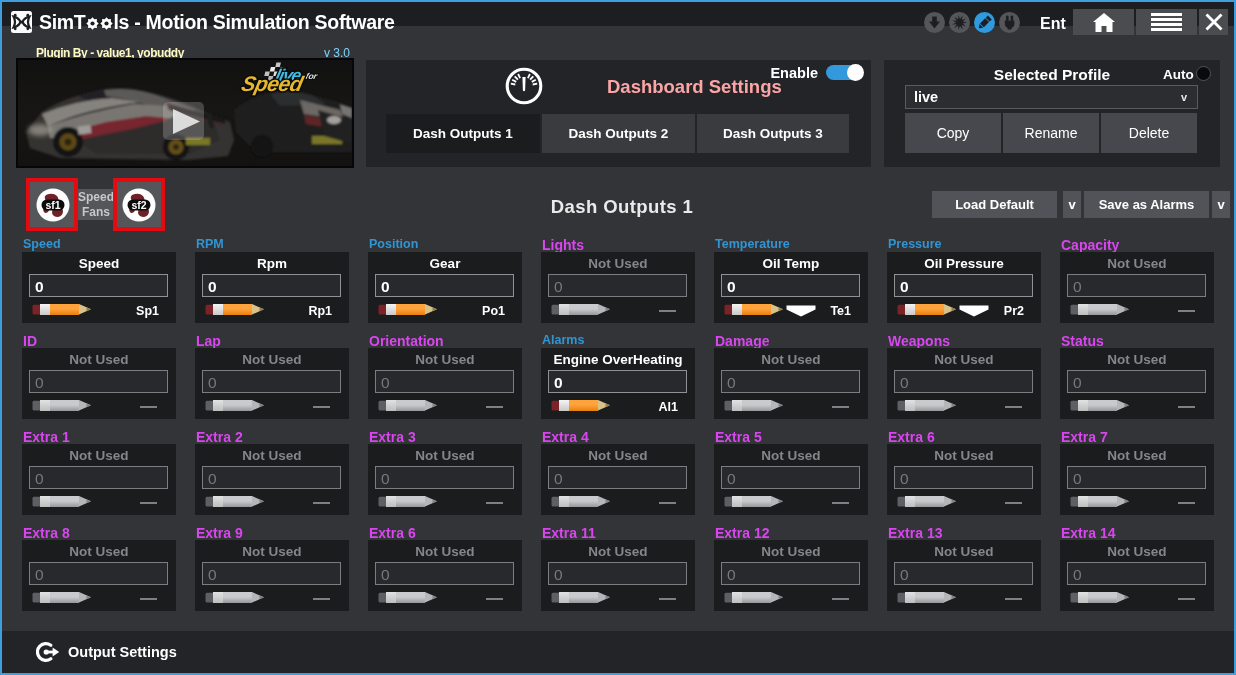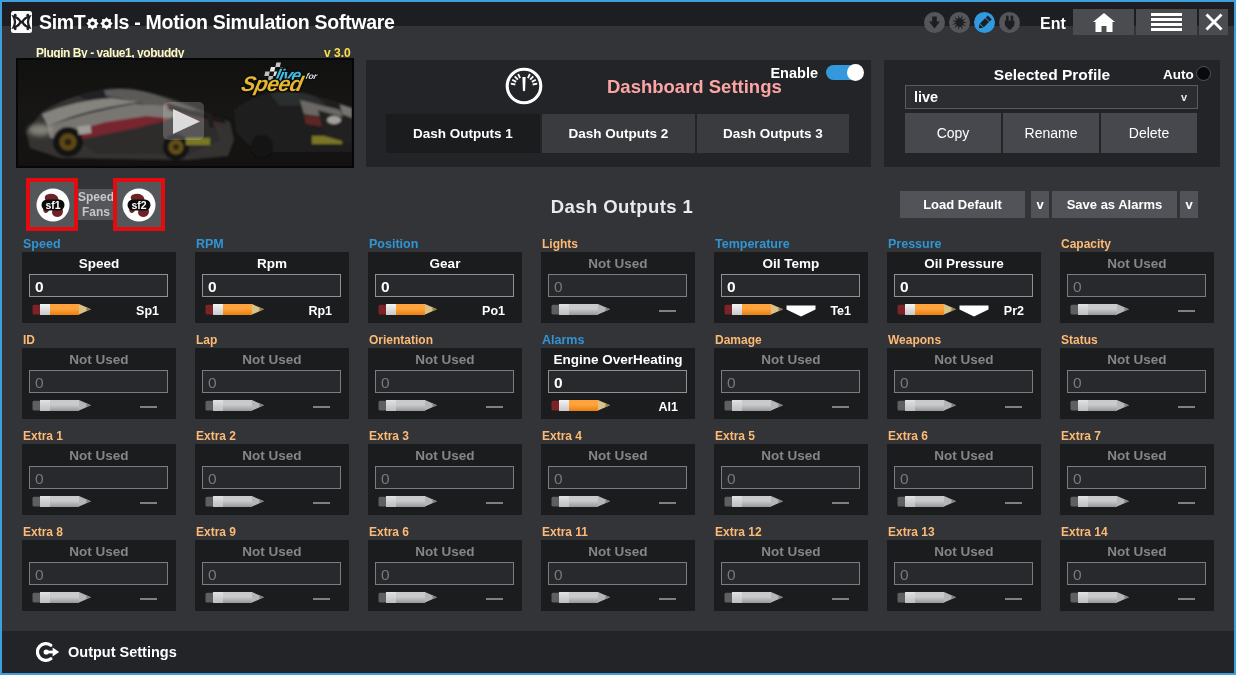--- a/index.html
+++ b/index.html
@@ -8,21 +8,21 @@
 
 #titlebar { position:absolute; left:2px; top:2px; right:2px; height:24px; background:#1d1e21; }
 #logo { position:absolute; left:9px; top:9px; }
 #title { position:absolute; left:37px; top:9px; font-size:19.5px; font-weight:bold; color:#fff; letter-spacing:-0.3px; white-space:nowrap; }
 #title svg { vertical-align:-1px; margin:0 0.5px; }
 .cico { position:absolute; top:10px; }
 #ent { position:absolute; left:1038px; top:13px; font-size:16px; font-weight:bold; color:#fff; }
 .tbtn { position:absolute; top:7px; height:26px; background:#4a4c50; display:flex; align-items:center; justify-content:center; }
 
 #pluginby { position:absolute; left:36px; top:46px; font-size:12px; letter-spacing:-0.45px; font-weight:bold; color:#fef9c3; }
-#ver { position:absolute; left:324px; top:46px; font-size:12px; font-weight:bold; color:#fde047; }
+#ver { position:absolute; left:324px; top:46px; font-size:12px; font-weight:normal; color:#7dd3fc; }
 #thumb { position:absolute; left:16px; top:58px; width:338px; height:110px; background:#161615; border:2px solid #060606; }
 
 #sfbar { position:absolute; left:33px; top:189px; width:118px; height:31px; background:#54565a; }
 #sftext { position:absolute; left:61px; top:190px; width:70px; height:31px; font-size:12px; font-weight:bold; color:#c6c7c9; text-align:center; line-height:15px; }
 .sfbtn { position:absolute; width:47px; height:47px; background:#54565a; display:flex; align-items:center; justify-content:center; }
 .sfframe { position:absolute; width:52px; height:53px; border:4.5px solid #e40b10; }
 
 #dashpanel { position:absolute; left:366px; top:60px; width:505px; height:107px; background:#232428; }
 #gauge { position:absolute; left:504px; top:66px; }
 #dashtitle { position:absolute; left:559px; top:76px; font-size:18.5px; font-weight:bold; color:#fca5a5;margin-left:48px; }
@@ -34,24 +34,24 @@
 #propanel { position:absolute; left:884px; top:60px; width:336px; height:107px; background:#232428; }
 #protitle { position:absolute; left:920px; top:66px; width:264px; text-align:center; font-size:15.5px; font-weight:bold; color:#fff; }
 #autolab { position:absolute; left:1163px; top:67px; font-size:13.5px; font-weight:bold; color:#fff; }
 #autocirc { position:absolute; left:1196px; top:66px; width:15px; height:15px; border-radius:50%; background:#0a0a0c; border:1.5px solid #515358; }
 #dropdown { position:absolute; left:905px; top:85px; width:293px; height:24px; background:#2c2d30; border:1.5px solid #595b5f; }
 #dropdown .txt { position:absolute; left:8px; top:3px; font-size:14.5px; font-weight:bold; color:#fff; }
 #dropdown .v { position:absolute; right:10px; top:5px; font-size:11px; font-weight:bold; color:#e8e8e8; }
 .pbtn { position:absolute; top:113px; width:96px; height:40px; background:#46484d; display:flex; align-items:center; justify-content:center; font-size:14px; font-weight:normal; color:#fff; }
 
 #secheading { position:absolute; left:484px; top:196px; width:276px; text-align:center; font-size:18.5px; letter-spacing:0.4px; font-weight:bold; color:#eaeaea; }
-.lbtn { position:absolute; top:191px; height:27px; background:#515359; display:flex; align-items:center; justify-content:center; font-size:13px; font-weight:bold; color:#fff; }
+.lbtn { position:absolute; top:191px; height:27px; background:#515359; display:flex; align-items:center; justify-content:center; font-size:13px; font-weight:bold; color:#fff;margin-left:32px; }
 
 .lab-a { position:absolute; font-size:12.5px; font-weight:bold; color:#3095d2; }
-.lab-i { position:absolute; font-size:12px; font-weight:bold; color:#fdba74;text-align:center; }
+.lab-i { position:absolute; font-size:14px; font-weight:bold; color:#d946ef;text-align:center; }
 .card { position:absolute; width:154px; height:71px; background:#1b1c1e; }
 .ct-a { position:absolute; left:0; top:3.5px; width:100%; text-align:center; font-size:13.5px; font-weight:bold; color:#fff; white-space:nowrap; }
 .ct-i { position:absolute; left:0; top:3.5px; width:100%; text-align:center; font-size:13.5px; font-weight:bold; color:#84868a; }
 .inp-a { position:absolute; left:7px; top:22px; width:139px; height:23px; background:#28292c; border:1px solid #8f9193; }
 .inp-i { position:absolute; left:7px; top:22px; width:139px; height:23px; background:#28292c; border:1px solid #7b7d80; }
 .z-a { position:absolute; left:5px; top:2.5px; font-size:15.5px; font-weight:bold; color:#fff; }
 .z-i { position:absolute; left:5px; top:2.5px; font-size:15.5px; color:#77797d; }
 .pen { position:absolute; left:10px; top:50px; }
 .flag { position:absolute; left:72px; top:51px; }
 .tag { position:absolute; right:17px; top:52px; font-size:12.5px; font-weight:bold; color:#fff; }

